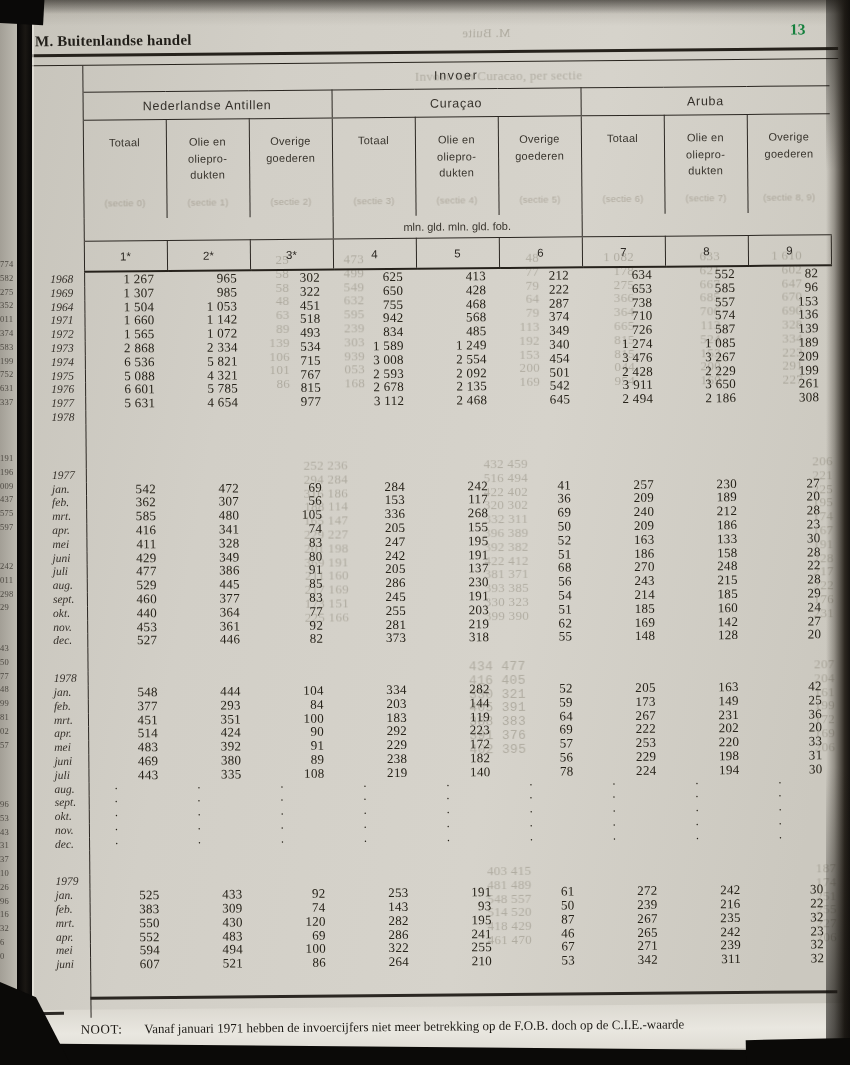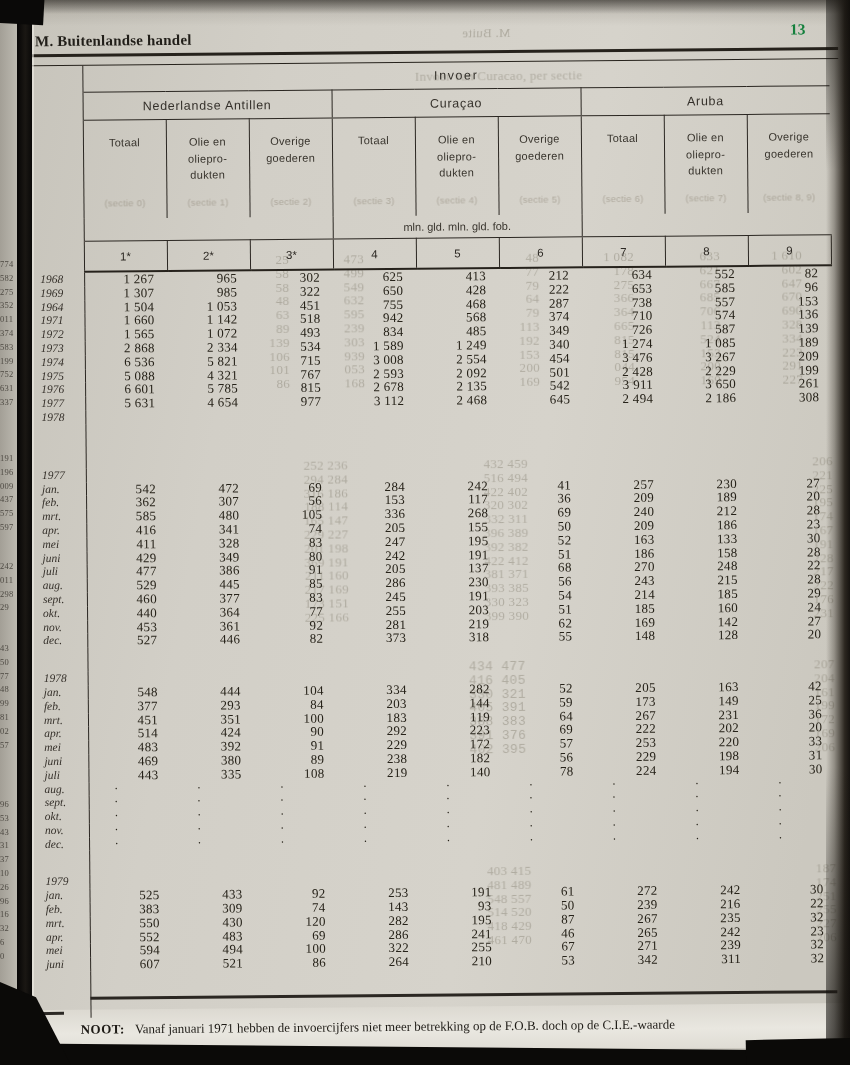--- a/index.html
+++ b/index.html
@@ -41,21 +41,21 @@
 
   .page-head{position:relative;height:30px;}
   .page-title{position:absolute;left:3px;top:9px;font-weight:bold;font-size:15px;letter-spacing:.2px;color:#211e19;}
   .page-number{position:absolute;left:758px;top:3px;font-weight:bold;font-size:15.5px;color:#15803d;}
   .double-rule{height:8px;border-top:3px solid #26221c;border-bottom:1.8px solid #26221c;width:806px;}
 
   
   table{border-collapse:collapse;table-layout:fixed;width:797px;}
   col.lbl{width:50px;} col.dc{width:83px;}
   th,td{padding:0;margin:0;font-weight:normal;vertical-align:middle;}
-  .lblcol{border-right:1.5px solid #2b2722;text-align:left;padding-left:6px;
+  .lblcol{border-right:1.5px solid #2b2722;text-align:left;padding-left:16px;
     font-style:italic;font-size:11.5px;color:#35302a;font-family:"Liberation Serif",serif;}
   .invoer-cell{border-bottom:1.6px solid #2b2722;height:26px;text-align:center;
     font-family:"Liberation Sans",sans-serif;font-size:12.5px;letter-spacing:1.6px;color:#33302a;}
   .group-cell{border-bottom:1.6px solid #2b2722;height:27px;text-align:center;
     font-family:"Liberation Sans",sans-serif;font-size:12.5px;letter-spacing:.7px;color:#34302a;}
   .gb{border-left:1.6px solid #2b2722;}
   .hdr{height:84px;vertical-align:top;padding-top:14px;text-align:center;
     font-family:"Liberation Sans",sans-serif;font-size:11px;line-height:1.5;letter-spacing:.3px;
     color:#38342d;white-space:pre-line;border-left:1.1px solid #2b2722;position:relative;}
   .hdr.first{border-left:none;}
@@ -69,21 +69,21 @@
     font-family:"Liberation Serif",serif;color:#262219;letter-spacing:.3px;}
   tbody td.dot{text-align:center;padding-right:28px;font-size:12px;}
   tbody .lblcol{font-size:11.5px;line-height:13.8px;}
   tr.spacer th,tr.spacer td{font-size:1px;line-height:1px;}
   .bottom-rule{position:absolute;left:50px;top:973px;width:747px;height:2.6px;background:#2b2722;}
 
   
   .note-band{position:absolute;left:-20px;top:986px;width:856px;height:44px;
     background:linear-gradient(to bottom,#dcd9d1,#e9e7e0 55%,#dfdcd4);z-index:0;}
   .note-line{position:absolute;left:40px;top:998px;z-index:1;font-size:13px;color:#1e1b16;white-space:nowrap;}
-  .note-line .nlabel{font-weight:bold;letter-spacing:.5px;margin-right:10px;}
+  .note-line .nlabel{font-weight:normal;letter-spacing:.5px;margin-right:22px;}
 
   
   .ghost{position:absolute;color:rgba(112,104,88,.36);filter:blur(.4px);font-size:13px;
     line-height:13.8px;text-align:right;letter-spacing:.3px;font-family:"Liberation Serif",serif;z-index:0;}
   .ghost.mirror{transform:scaleX(-1);}
   table{position:relative;z-index:1;}
 </style>
 </head>
 <body>
 

